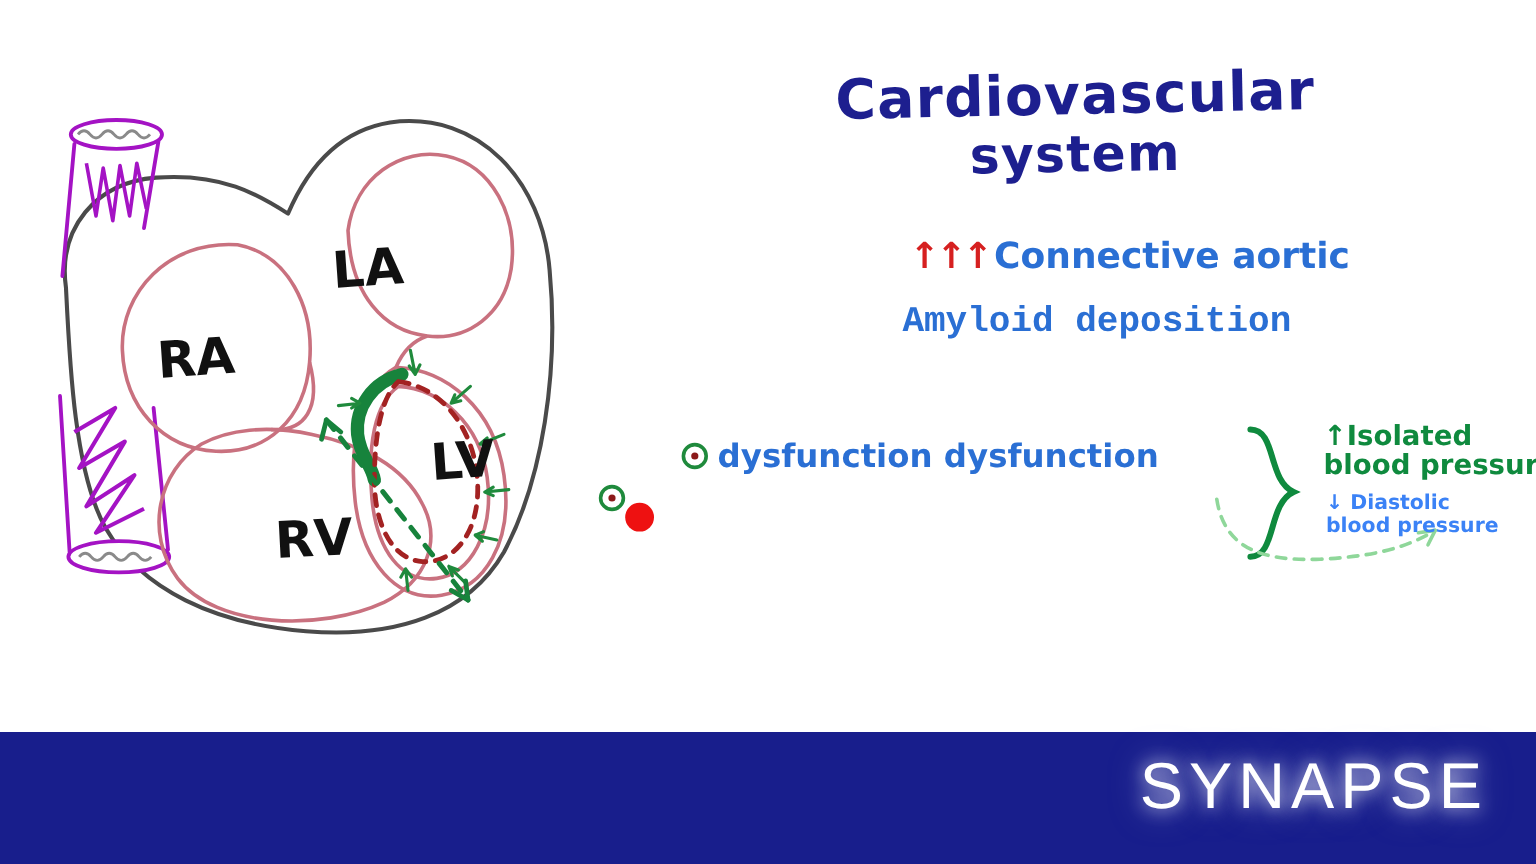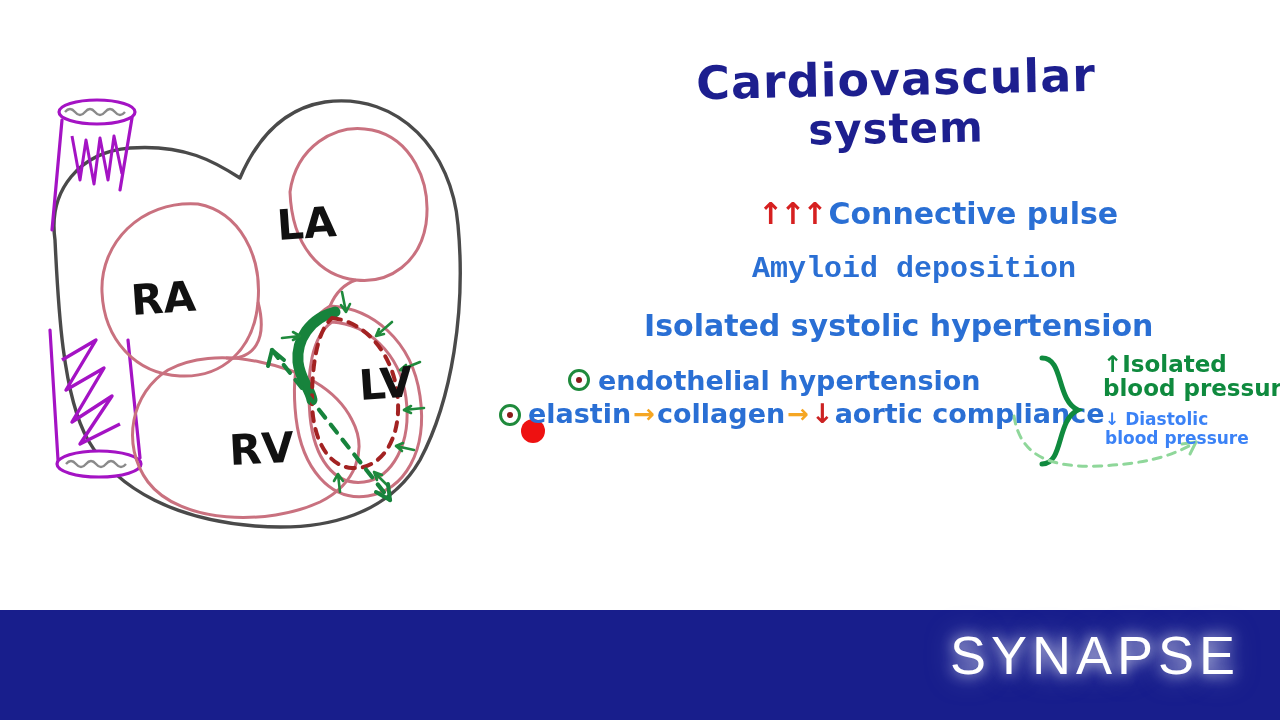--- a/index.html
+++ b/index.html
@@ -133,38 +133,32 @@
     <text x="132" y="275" font-family="DejaVu Sans, sans-serif" font-size="42" font-weight="bold" fill="#111" transform="rotate(-4 132 275)">RA</text>
     <text x="278" y="200" font-family="DejaVu Sans, sans-serif" font-size="42" font-weight="bold" fill="#111" transform="rotate(-4 278 200)">LA</text>
     <text x="230" y="425" font-family="DejaVu Sans, sans-serif" font-size="42" font-weight="bold" fill="#111" transform="rotate(-3 230 425)">RV</text>
     <text x="360" y="360" font-family="DejaVu Sans, sans-serif" font-size="42" font-weight="bold" fill="#111" transform="rotate(-4 360 360)">LV</text>
   </svg>
 
   <div class="hw" id="title-line1">Cardiovascular</div>
   <div class="hw" id="title-line2">system</div>
 
   <div class="hw bullet-line" id="line-connective">
-    <span class="red-arrows">↑↑↑</span><span>Connective  pulse</span>
+    <span class="red-arrows">↑↑↑</span><span>Connective  aortic</span>
   </div>
   <div class="hw bullet-line" id="line-amyloid">
     <span>Amyloid  deposition</span>
   </div>
-  <div class="hw bullet-line" id="line-isolated">
-    <span>Isolated systolic  hypertension</span>
-  </div>
 
   <div class="gcircle" id="gcircle-endo"></div>
-  <div class="hw flow-text" id="flow-endothelial">endothelial hypertension</div>
+  <div class="hw flow-text" id="flow-endothelial">dysfunction dysfunction</div>
 
   <div class="gcircle" id="gcircle-elastin"></div>
   <div id="red-dot"></div>
 
-  <div class="hw flow-text" id="flow-row">
-    <span>elastin</span><span class="arrow-orange">→</span><span>collagen</span><span class="arrow-orange">→</span><span class="arrow-red-down">↓</span><span>aortic compliance</span>
-  </div>
 
 
   <svg style="position:absolute;left:1020px;top:352px;width:90px;height:120px;" viewBox="0 0 90 120">
     <path d="M 22 6 C 44 6, 36 48, 58 58 C 36 68, 44 112, 22 112" fill="none" stroke="#0f8a3e" stroke-width="5" stroke-linecap="round"></path>
   </svg>
 
   <svg style="position:absolute;left:1010px;top:410px;width:230px;height:70px;" viewBox="0 0 230 70">
     <path d="M 4 6 C 10 46, 40 58, 90 56 C 130 54, 160 48, 186 32" fill="none" stroke="#8fd79a" stroke-width="3" stroke-dasharray="8 7" stroke-linecap="round"></path>
     <path d="M 186 32 L 172 34 M 186 32 L 180 44" fill="none" stroke="#8fd79a" stroke-width="3" stroke-linecap="round"></path>
   </svg>

